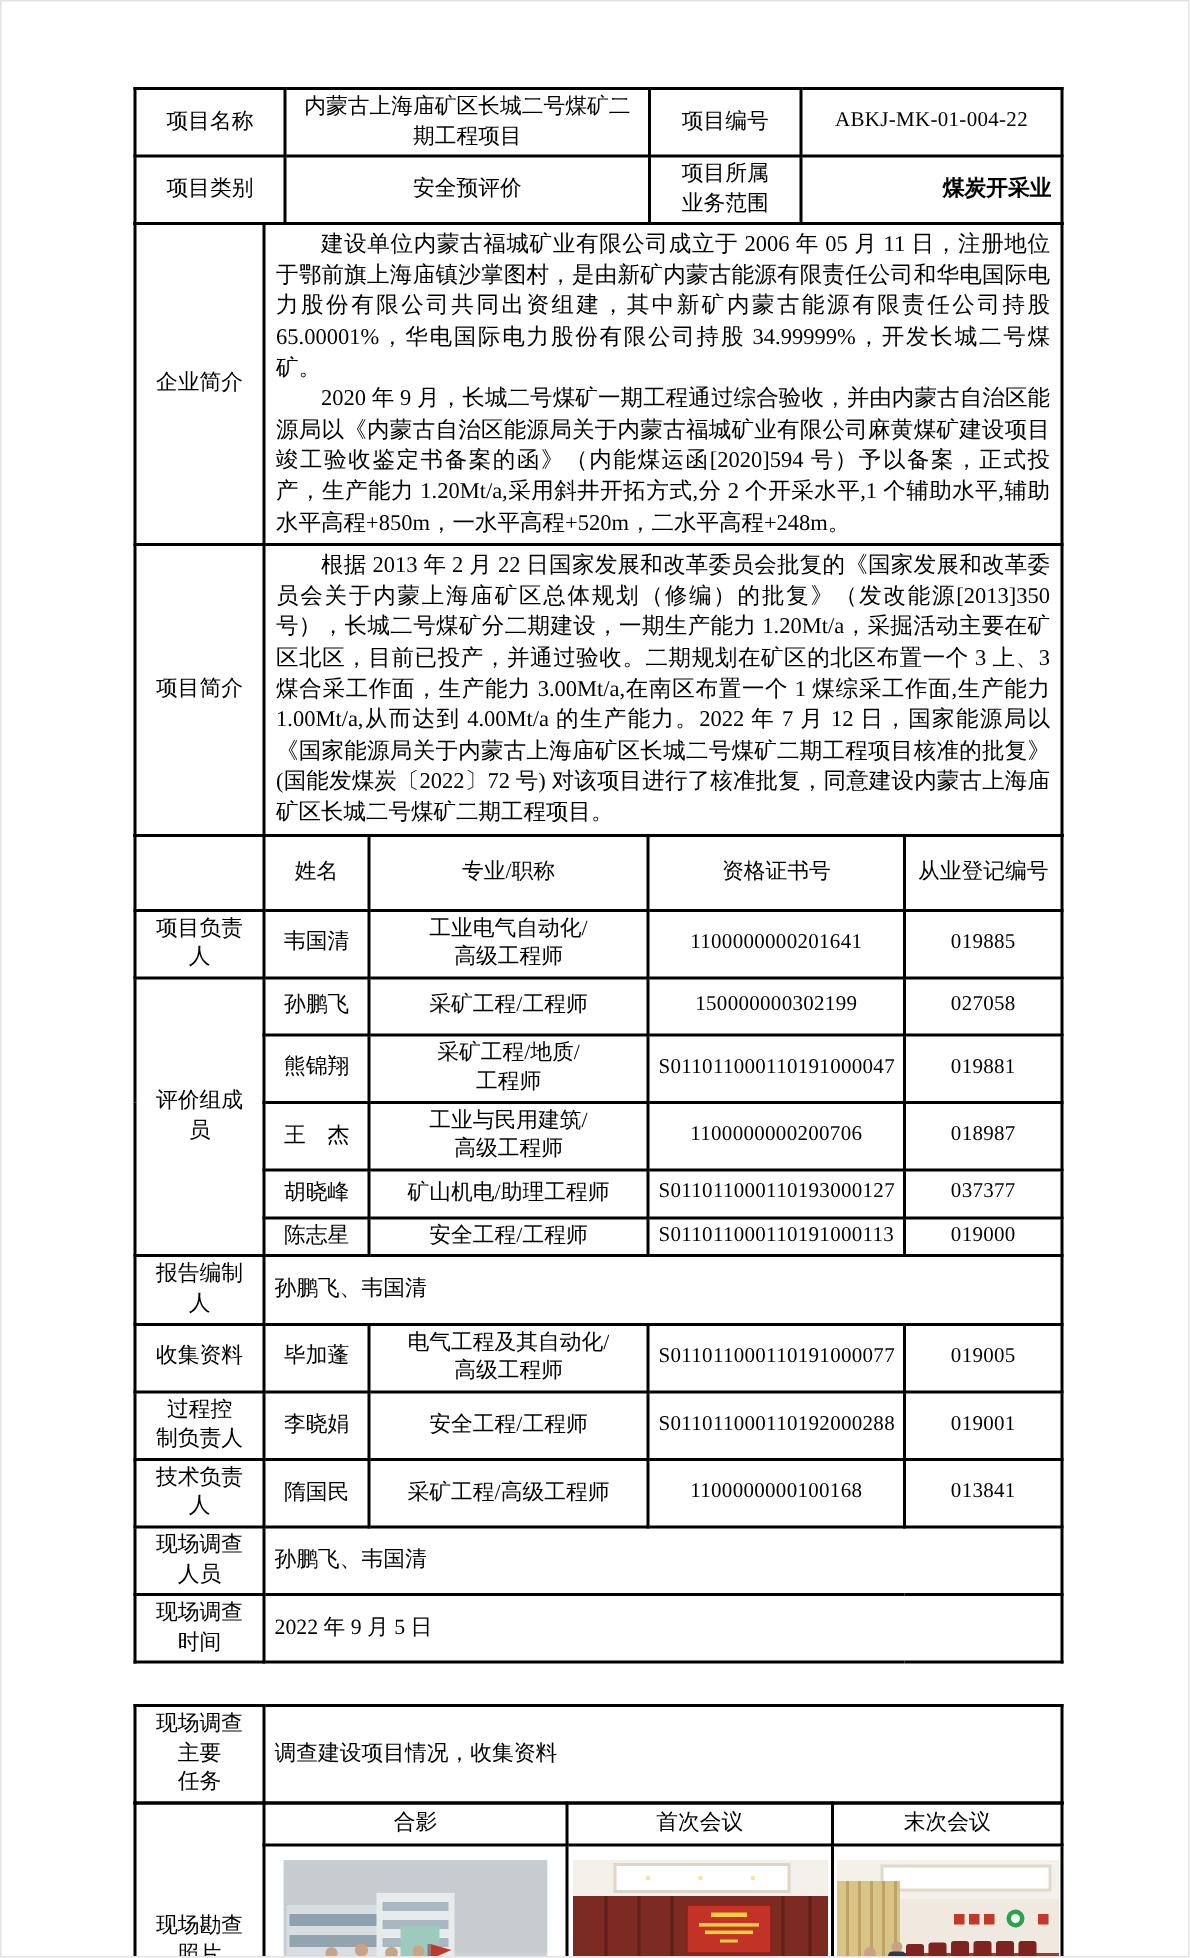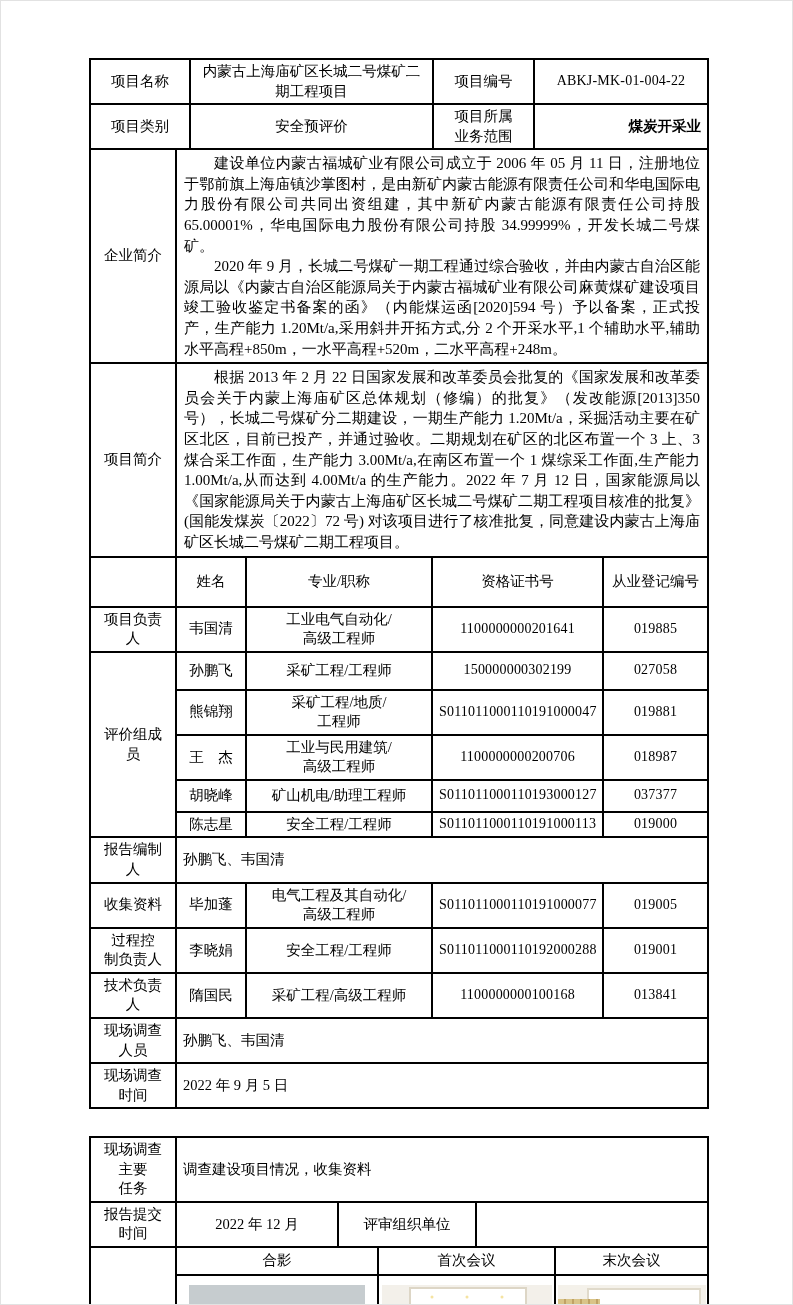--- a/index.html
+++ b/index.html
@@ -191,36 +191,20 @@
         </colgroup>
       <tbody>
           <tr style="height:45px">
         <td class="c pre">现场调查主要
 任务</td>
         <td>调查建设项目情况，收集资料</td>
       </tr>
     </tbody>
       </table>
 
-    <table class="t stack">
-      <colgroup>
-          <col style="width:86px">
-          <col style="width:162px">
-          <col style="width:138px">
-          <col style="width:232px">
-        </colgroup>
-      <tbody>
-          <tr style="height:30px">
-        <td class="c">报告提交时间</td>
-        <td class="c">2022 年 12 月</td>
-        <td class="c">评审组织单位</td>
-        <td class="c"></td>
-      </tr>
-    </tbody>
-      </table>
 
     <table class="t stack">
       <colgroup>
           <col style="width:86px">
           <col style="width:202px">
           <col style="width:177px">
           <col style="width:153px">
         </colgroup>
       <tbody>
           <tr style="height:28px">

